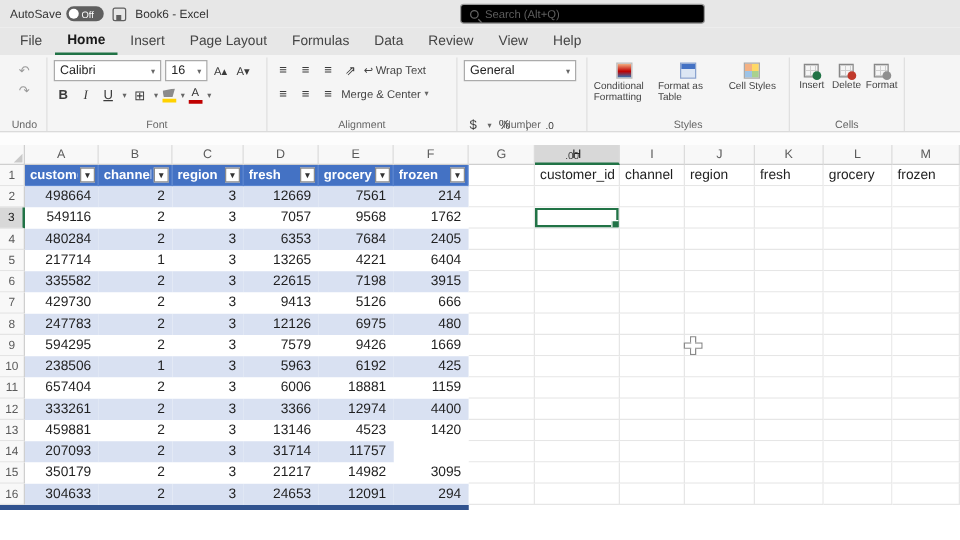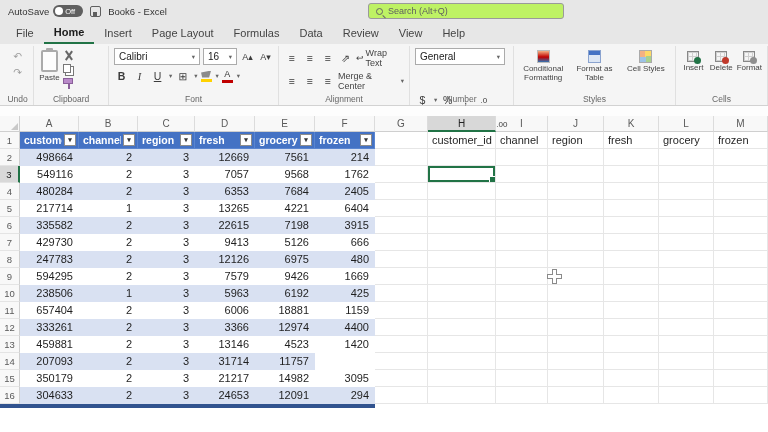--- a/index.html
+++ b/index.html
@@ -8,21 +8,21 @@
 
   
   .titlebar { height:22px; background:#e7e7e7; display:flex; align-items:center; padding:0 8px; gap:7px; font-size:9.5px; color:#333; }
   .autosave { display:flex; align-items:center; gap:4px; }
   .toggle { width:30px; height:12px; background:#5f5f5f; border-radius:7px; display:flex; align-items:center; padding:0 2px; gap:2px; }
   .knob { width:8px; height:8px; background:#fff; border-radius:50%; flex:none; }
   .offtxt { color:#fff; font-size:7.5px; }
   .saveic { width:11px; height:11px; border:1.5px solid #5f5f5f; border-radius:2px; position:relative; }
   .saveic::after { content:""; position:absolute; left:2px; bottom:0; width:4px; height:4px; background:#5f5f5f; }
   .book { font-size:9.5px; color:#333; }
-  .search { position:absolute; left:368px; top:3px; width:196px; height:16px; background:#bef264; border:1px solid #9a9a9a; border-radius:3px; display:flex; align-items:center; gap:5px; padding-left:7px; font-size:9px; color:#5f5f5f; }
+  .search { position:absolute; left:368px; top:3px; width:196px; height:16px; background:#000000; border:1px solid #9a9a9a; border-radius:3px; display:flex; align-items:center; gap:5px; padding-left:7px; font-size:9px; color:#5f5f5f; }
   .mag { width:7px; height:7px; border:1.2px solid #666; border-radius:50%; position:relative; flex:none; }
   .mag::after { content:""; position:absolute; left:6px; top:6px; width:4px; height:1.2px; background:#666; transform:rotate(45deg); transform-origin:0 0; }
 
   
   .menubar { height:22px; background:#e7e7e7; display:flex; align-items:stretch; padding-left:6px; font-size:11px; color:#444; }
   .mitem { padding:0 10px; display:flex; align-items:center; cursor:default; }
   .mitem.on { color:#1a1a1a; font-weight:bold; border-bottom:2px solid #217346; }
 
   
   .ribbon { height:62px; background:#f5f5f5; border-bottom:1px solid #d2d2d2; display:flex; align-items:stretch; padding:2px 0 0 2px; }
@@ -45,21 +45,21 @@
   .ic-cut::before { transform:rotate(35deg); } .ic-cut::after { transform:rotate(-35deg); }
   .ic-copy { width:8px; height:9px; border:1px solid #777; background:#fff; box-shadow:2.5px 2.5px 0 -0.5px #fff, 2.5px 2.5px 0 0.5px #777; margin-right:3px; }
   .ic-fp { width:10px; height:6px; background:#b98ac9; border:1px solid #8a5f9a; margin-top:2px; }
   .ic-fp::after { content:""; position:absolute; left:4px; top:5px; width:2px; height:5px; background:#8a5f9a; }
 
   .fillcup { width:10px; height:7px; background:#8b8b8b; clip-path:polygon(0 30%,100% 0,80% 100%,10% 100%); }
   .ic-cf { width:13px; height:13px; border:1px solid #bbb; background:linear-gradient(180deg,#f4b183,#c00000 55%,#2e75b6); }
   .ic-ft { width:13px; height:13px; border:1px solid #8aa3cf; background:linear-gradient(#4472c4 0 4px,#dce6f4 4px); }
   .ic-cs { width:13px; height:13px; border:1px solid #aaa; background:conic-gradient(#ffd966 0 25%, #a9d18e 0 50%, #9dc3e6 0 75%, #f4b183 0); }
   .stybtn { display:flex; flex-direction:column; align-items:center; width:50px; gap:2px; padding-top:2px; }
-  .stylbl { font-size:8px; color:#444; text-align:center; line-height:1.1; }
+  .stylbl { font-size:8px; color:#444; line-height:1.1; }
   .cellbtn { display:flex; flex-direction:column; align-items:center; width:26px; gap:2px; padding-top:3px; }
   .ic-grid { width:12px; height:11px; border:1px solid #888; background-image:linear-gradient(#cfcfcf 1px,transparent 1px),linear-gradient(90deg,#cfcfcf 1px,transparent 1px); background-size:4px 4px; position:relative; }
   .ic-grid.g::after, .ic-grid.r::after, .ic-grid.f::after { content:""; position:absolute; right:-3px; bottom:-3px; width:7px; height:7px; border-radius:50%; }
   .ic-grid.g::after { background:#217346; } .ic-grid.r::after { background:#c0392b; } .ic-grid.f::after { background:#8f8f8f; }
 
   
   .fbar { height:24px; background:#fff; border-bottom:1px solid #d0d0d0; display:flex; align-items:stretch; }
   .namebox { width:62px; display:flex; align-items:center; padding:0 5px; font-size:10.5px; color:#333; border-right:1px solid #d8d8d8; }
   .namebox .car { margin-left:auto; }
   .fico { display:flex; align-items:center; gap:8px; padding:0 8px; border-right:1px solid #d8d8d8; font-size:10px; color:#9a9a9a; }
@@ -128,34 +128,20 @@
   </div>
 
   <div class="ribbon">
 
     <div class="rg" style="width:36px; align-items:center;">
       <span class="rb dim">↶</span>
       <span class="rb dim">↷</span>
       <span class="glabel">Undo</span>
     </div>
 
-    <div class="rg" style="width:86px;">
-      <div class="rrow" style="align-items:flex-start;">
-        <div style="display:flex;flex-direction:column;align-items:center;">
-          <span class="ic-paste"></span>
-          <span class="smalltxt dim" style="font-size:8px;">Paste</span>
-        </div>
-        <div style="display:flex;flex-direction:column;gap:3px;padding-top:2px;">
-          <span class="ic-cut"></span>
-          <span class="ic-copy"></span>
-          <span class="ic-fp"></span>
-        </div>
-      </div>
-      <span class="glabel">Clipboard</span>
-    </div>
 
     <div class="rg" style="width:176px;">
       <div class="rrow">
         <div class="selbox" style="width:86px;">
           <span>Calibri</span>
           <span class="car">▾</span>
         </div>
         <div class="selbox" style="width:34px;">
           <span>16</span>
           <span class="car">▾</span>

